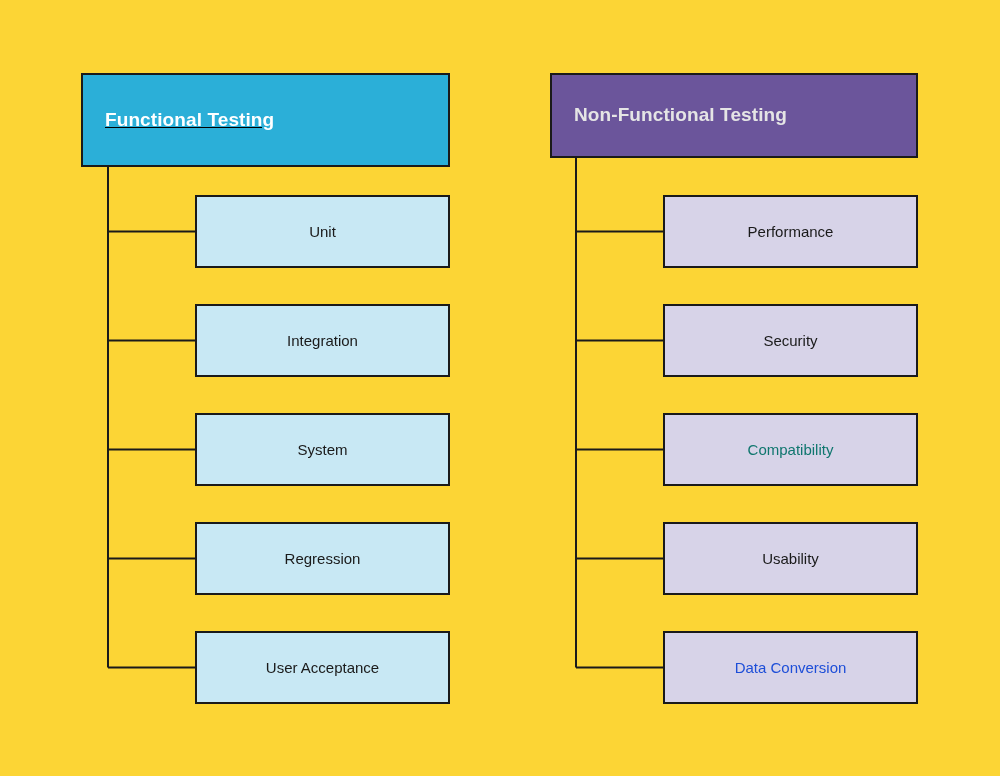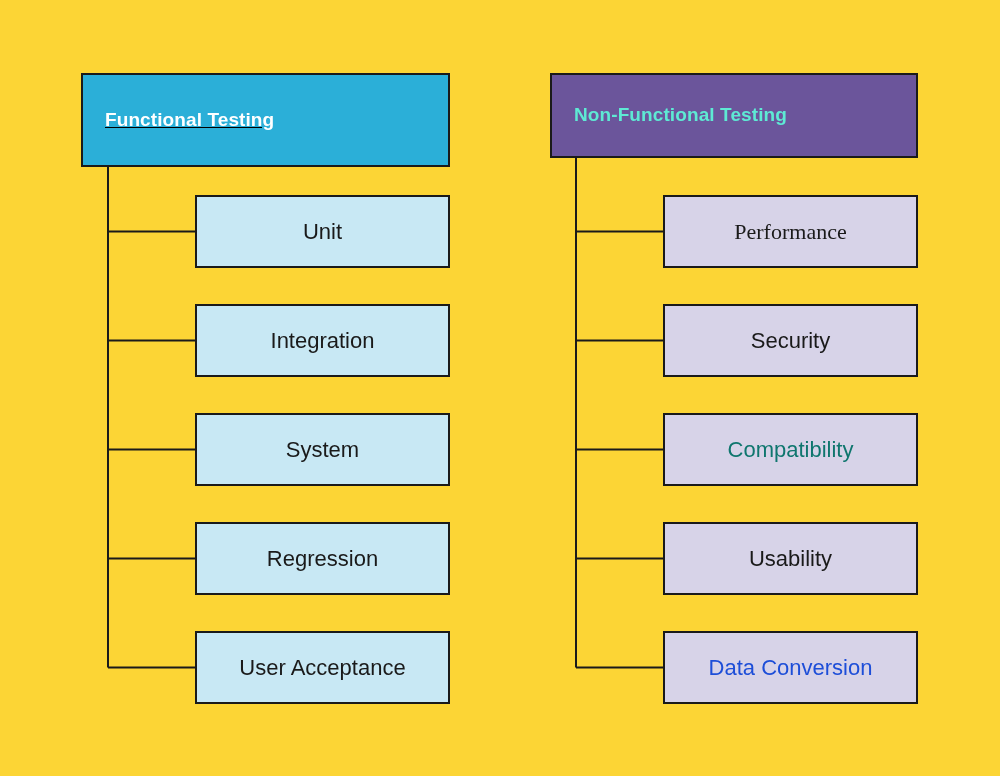--- a/index.html
+++ b/index.html
@@ -58,21 +58,21 @@
   .child-box {
     position: absolute;
     box-sizing: border-box;
     border: 2px solid #1A1A1A;
     display: flex;
     align-items: center;
     justify-content: center;
   }
   .child-label {
     color: #1A1A1A;
-    font-size: 22px;
+    font-size: 15px;
     font-weight: normal;
     line-height: 1.15;
     white-space: nowrap;
   }
 </style>
 </head>
 <body style="background: rgb(252, 213, 53);">
 
 <div id="canvas">
 
@@ -114,25 +114,25 @@
     </div>
 
     <div class="child-box" id="fn-child-4" style="left: 195px; top: 631px; width: 255px; height: 73px; background: rgb(200, 232, 244);">
       <span class="child-label" style="color: rgb(26, 26, 26);">User Acceptance</span>
     </div>
   </div>
 
   <div class="column">
 
     <div class="header-box" id="hdr-nonfunctional" style="left: 550px; top: 73px; width: 368px; height: 85px; background: rgb(107, 85, 155);">
-      <span class="header-label" style="color: #5eead4;">Non-Functional Testing</span>
+      <span class="header-label" style="color: #e5e5e5;">Non-Functional Testing</span>
     </div>
 
     <div class="child-box" id="nf-child-0" style="left: 663px; top: 195px; width: 255px; height: 73px; background: rgb(215, 211, 232);">
-      <span class="child-label" style="color: rgb(26, 26, 26); font-family: Liberation Serif, serif;">Performance</span>
+      <span class="child-label" style="color: rgb(26, 26, 26);">Performance</span>
     </div>
 
     <div class="child-box" id="nf-child-1" style="left: 663px; top: 304px; width: 255px; height: 73px; background: rgb(215, 211, 232); text-align: center;">
       <span class="child-label" style="color: rgb(26, 26, 26);">Security</span>
     </div>
 
     <div class="child-box" id="nf-child-2" style="left: 663px; top: 413px; width: 255px; height: 73px; background: rgb(215, 211, 232);">
       <span class="child-label" style="color: #0f766e;">Compatibility</span>
     </div>
 

